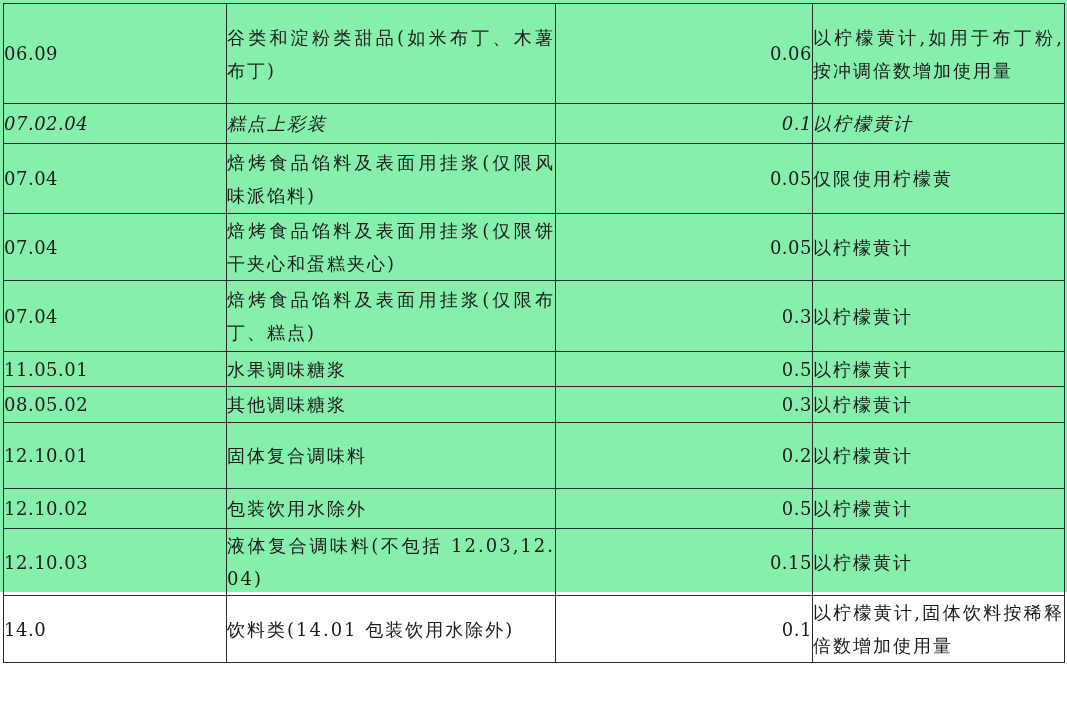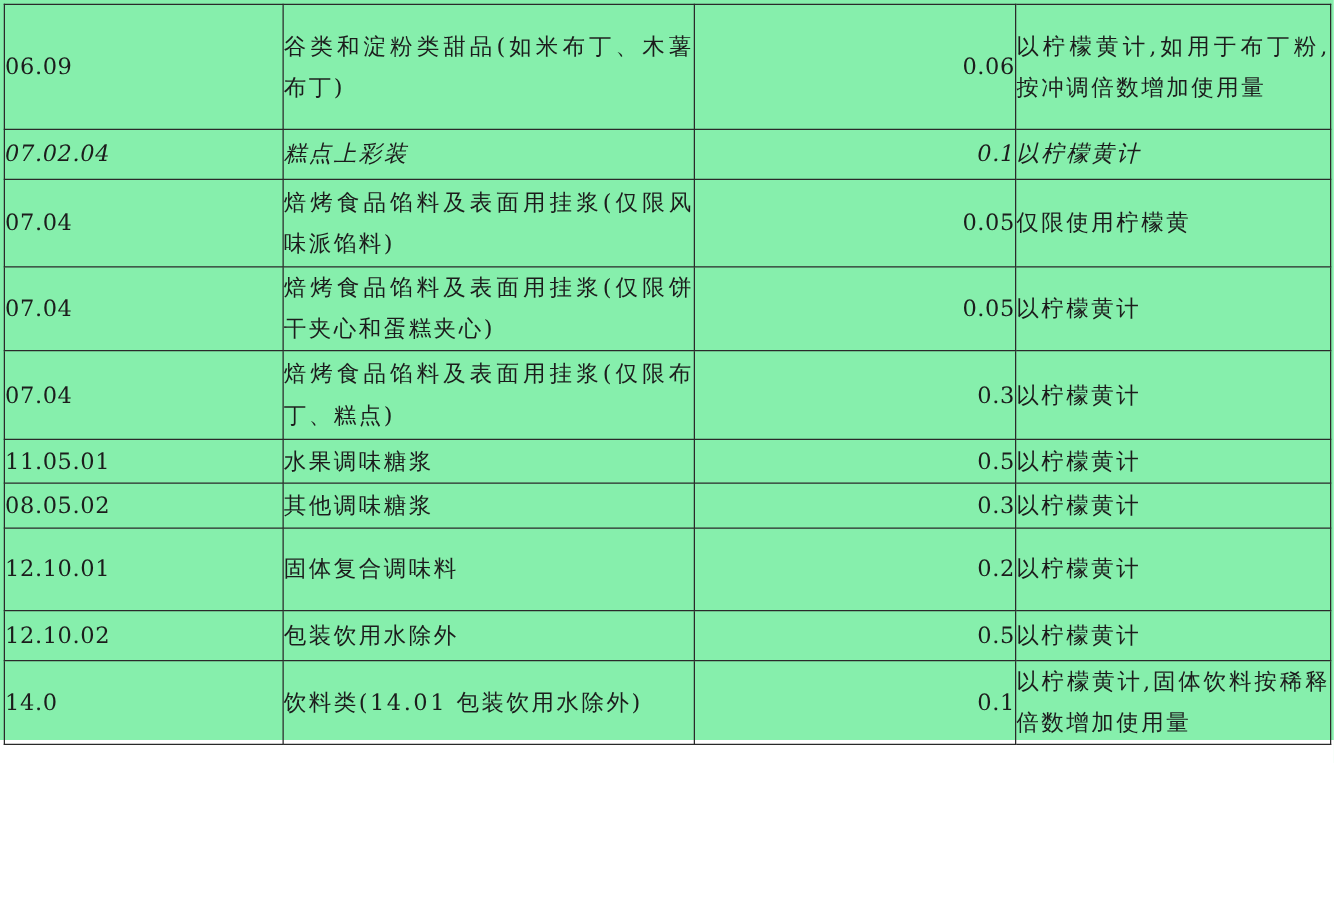--- a/index.html
+++ b/index.html
@@ -120,20 +120,26 @@
           <td class="cell-name">固体复合调味料</td>
           <td class="cell-value">0.2</td>
           <td class="cell-note">以柠檬黄计</td>
         </tr>
         <tr style="height: 40px;">
           <td class="cell-code">12.10.02</td>
           <td class="cell-name">包装饮用水除外</td>
           <td class="cell-value">0.5</td>
           <td class="cell-note">以柠檬黄计</td>
         </tr>
+        <tr style="height: 65px;">
+          <td class="cell-code">12.10.03</td>
+          <td class="cell-name">液体复合调味料(不包括 12.03,12.04)</td>
+          <td class="cell-value">0.15</td>
+          <td class="cell-note">以柠檬黄计</td>
+        </tr>
         <tr style="height: 64px;">
           <td class="cell-code">14.0</td>
           <td class="cell-name">饮料类(14.01 包装饮用水除外)</td>
           <td class="cell-value">0.1</td>
           <td class="cell-note">以柠檬黄计,固体饮料按稀释倍数增加使用量</td>
         </tr>
       </tbody>
   </table>
 </div>
 

